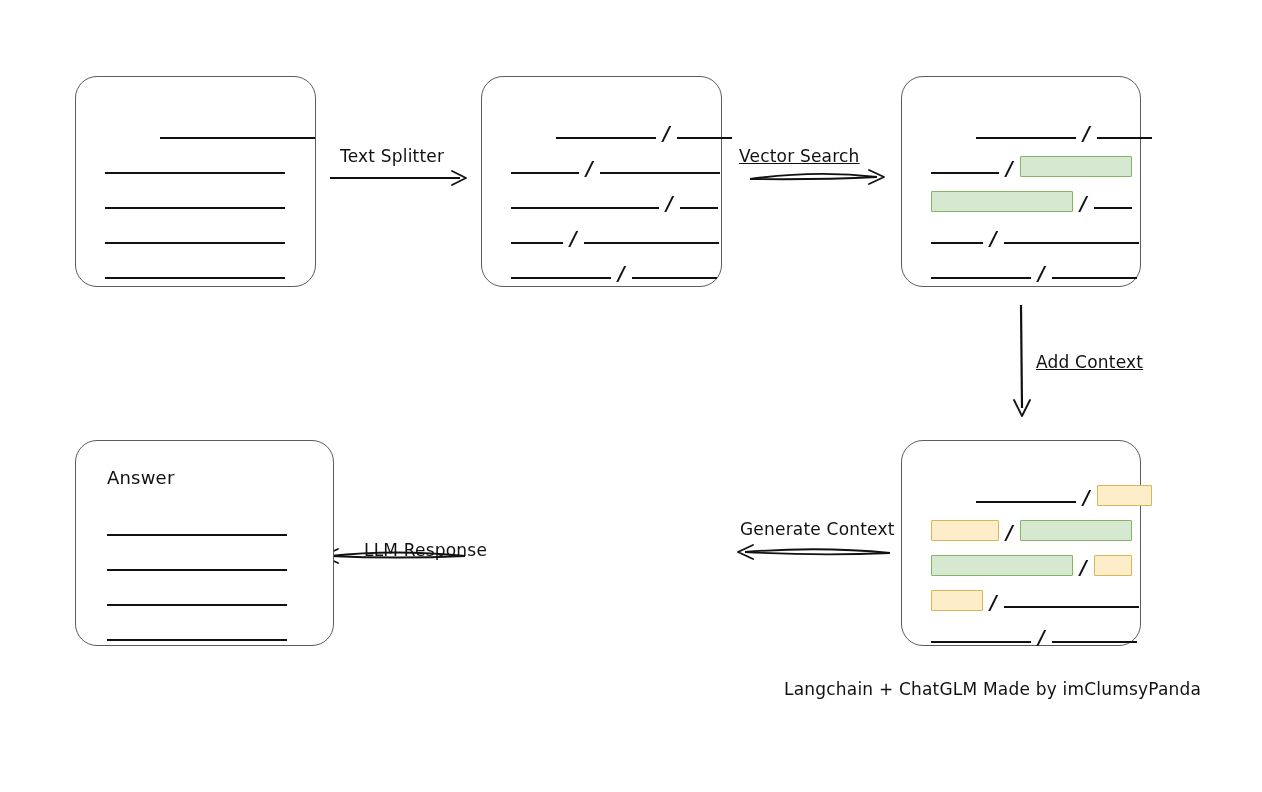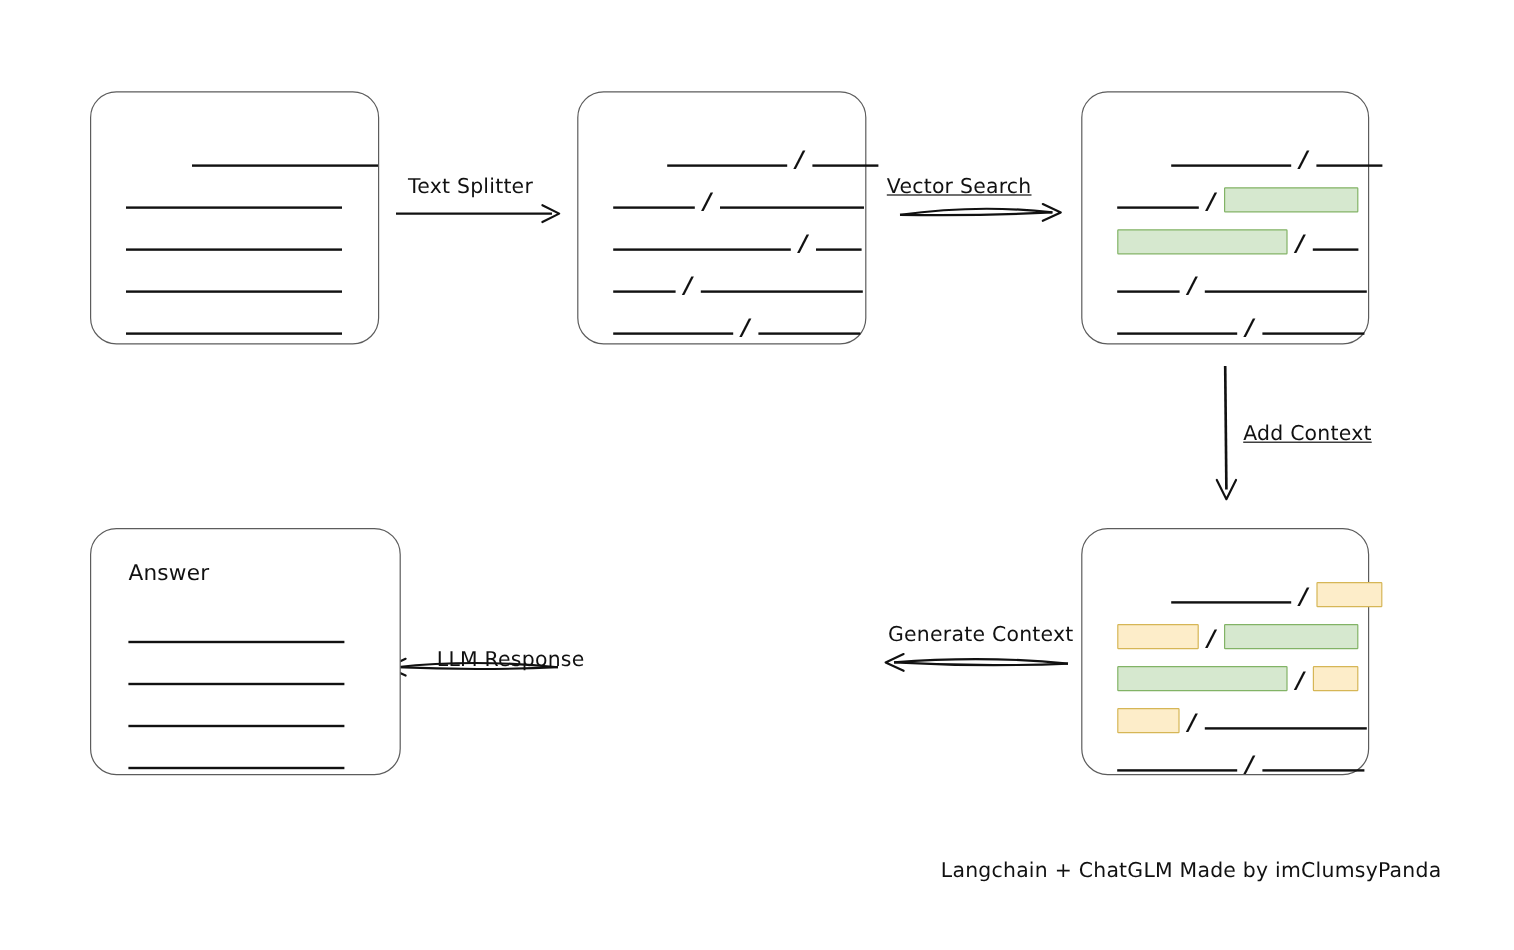--- a/index.html
+++ b/index.html
@@ -295,15 +295,15 @@
   <div class="edge-label" style="left:340px; top:146px;">Text Splitter</div>
 
   <div class="edge-label" style="left:739px; top:146px;text-decoration:underline;">Vector Search</div>
 
   <div class="edge-label" style="left:1036px; top:352px;text-decoration:underline;">Add Context</div>
 
   <div class="edge-label" style="left:740px; top:519px;">Generate Context</div>
 
   <div class="edge-label" style="left:328px; top:540px;margin-left:36px;">LLM Response</div>
 
-  <div class="credit" style="left:784px; top:716px;text-align:right;">Langchain + ChatGLM Made by imClumsyPanda</div>
+  <div class="credit" style="left:784px; top:679px;text-align:right;">Langchain + ChatGLM Made by imClumsyPanda</div>
 
 </div>
 
 </body></html>

